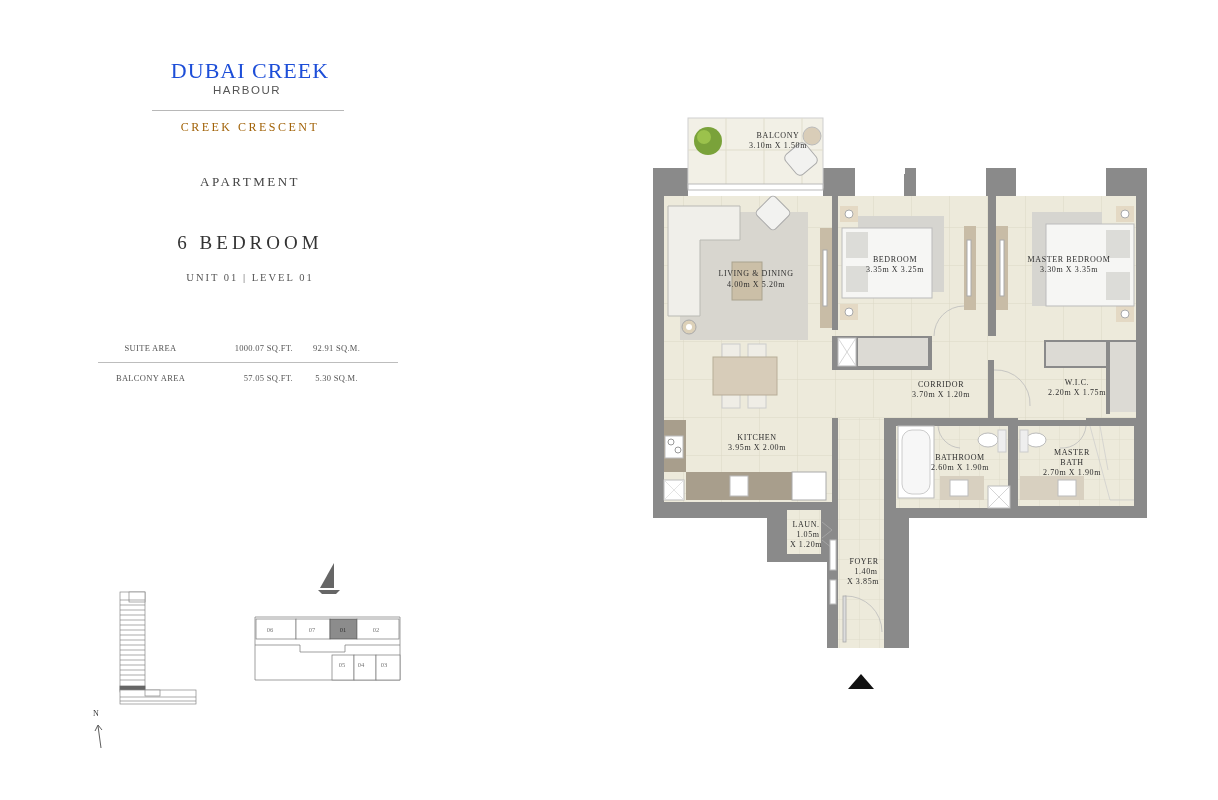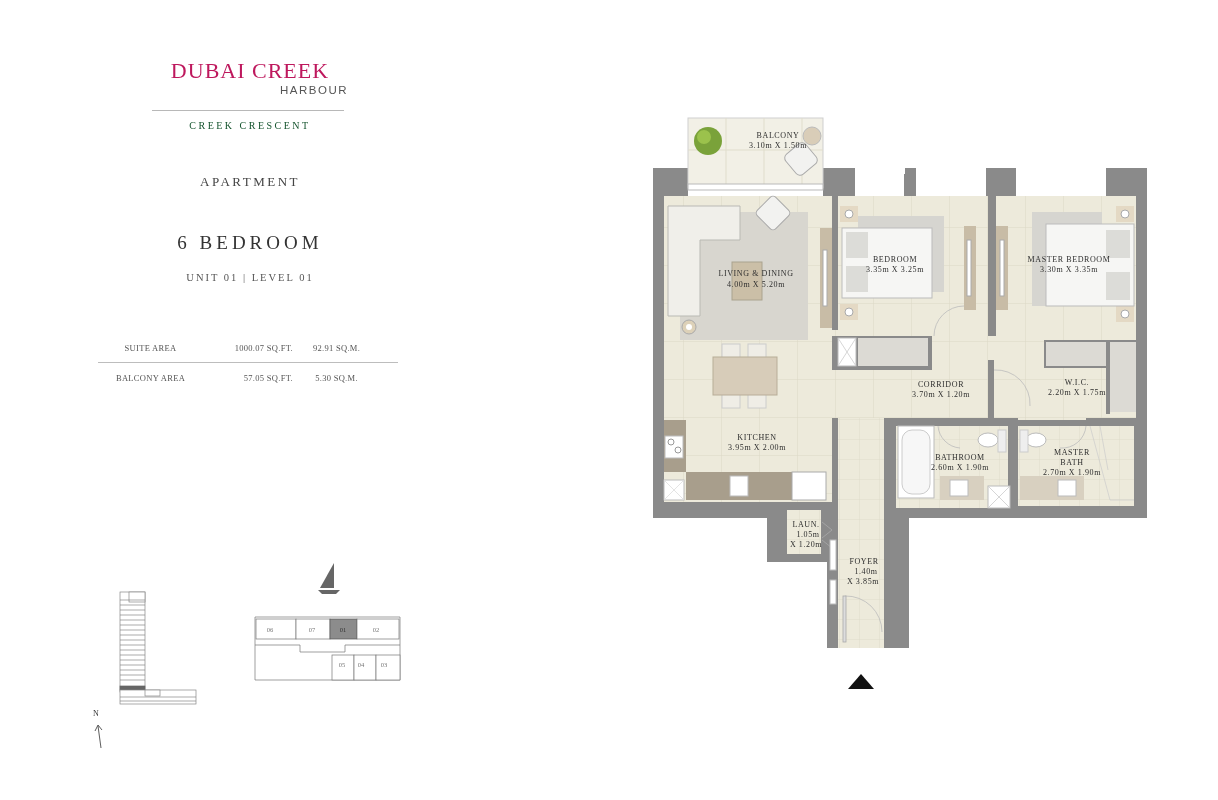--- a/index.html
+++ b/index.html
@@ -1,23 +1,23 @@
 <!DOCTYPE html>
 <html><head>
 <meta charset="utf-8">
 <style>
   html, body { margin:0; padding:0; background:#ffffff; }
   body { width:1218px; height:800px; position:relative; overflow:hidden;
          font-family:"Liberation Serif","DejaVu Serif",serif; color:#3a3a3a; }
   .abs { position:absolute; }
   .center { text-align:center; }
-  .brand { left:140px; top:58px; width:220px; font-size:22px; letter-spacing:1px; color:#be185d; }
-  .brand-sub { left:128px; top:84px; width:220px; font-family:"Liberation Sans","DejaVu Sans",sans-serif; font-size:11.5px; letter-spacing:1.5px; color:#555;text-align:right; }
+  .brand { left:140px; top:58px; width:220px; font-size:22px; letter-spacing:1px; color:#1d4ed8; }
+  .brand-sub { left:137px; top:84px; width:220px; font-family:"Liberation Sans","DejaVu Sans",sans-serif; font-size:11.5px; letter-spacing:1.5px; color:#555; }
   .brand-rule { left:152px; top:110px; width:192px; height:1px; background:#b8b8b8; }
-  .project { left:140px; top:120px; width:220px; font-size:10px; letter-spacing:2.5px; color:#14532d; }
+  .project { left:140px; top:120px; width:220px; font-size:12px; letter-spacing:2.5px; color:#a16207; }
   .type { left:140px; top:174px; width:220px; font-size:13px; letter-spacing:2.5px; color:#444; }
   .beds { left:140px; top:232px; width:220px; font-size:19px; letter-spacing:4px; color:#333; }
   .unit { left:140px; top:272px; width:220px; font-size:10.5px; letter-spacing:2px; color:#555; }
   .areas { left:98px; top:333px; width:300px; font-size:8.5px; letter-spacing:0.3px; color:#555; }
   .areas .row { display:flex; height:29px; align-items:center; border-bottom:1px solid #bdbdbd; }
   .areas .row:last-child { border-bottom:none; }
   .areas .c1 { width:105px; text-align:center; }
   .areas .c2 { width:90px; text-align:right; }
   .areas .c3 { width:87px; text-align:center; }
   .plan { left:0; top:0; }

